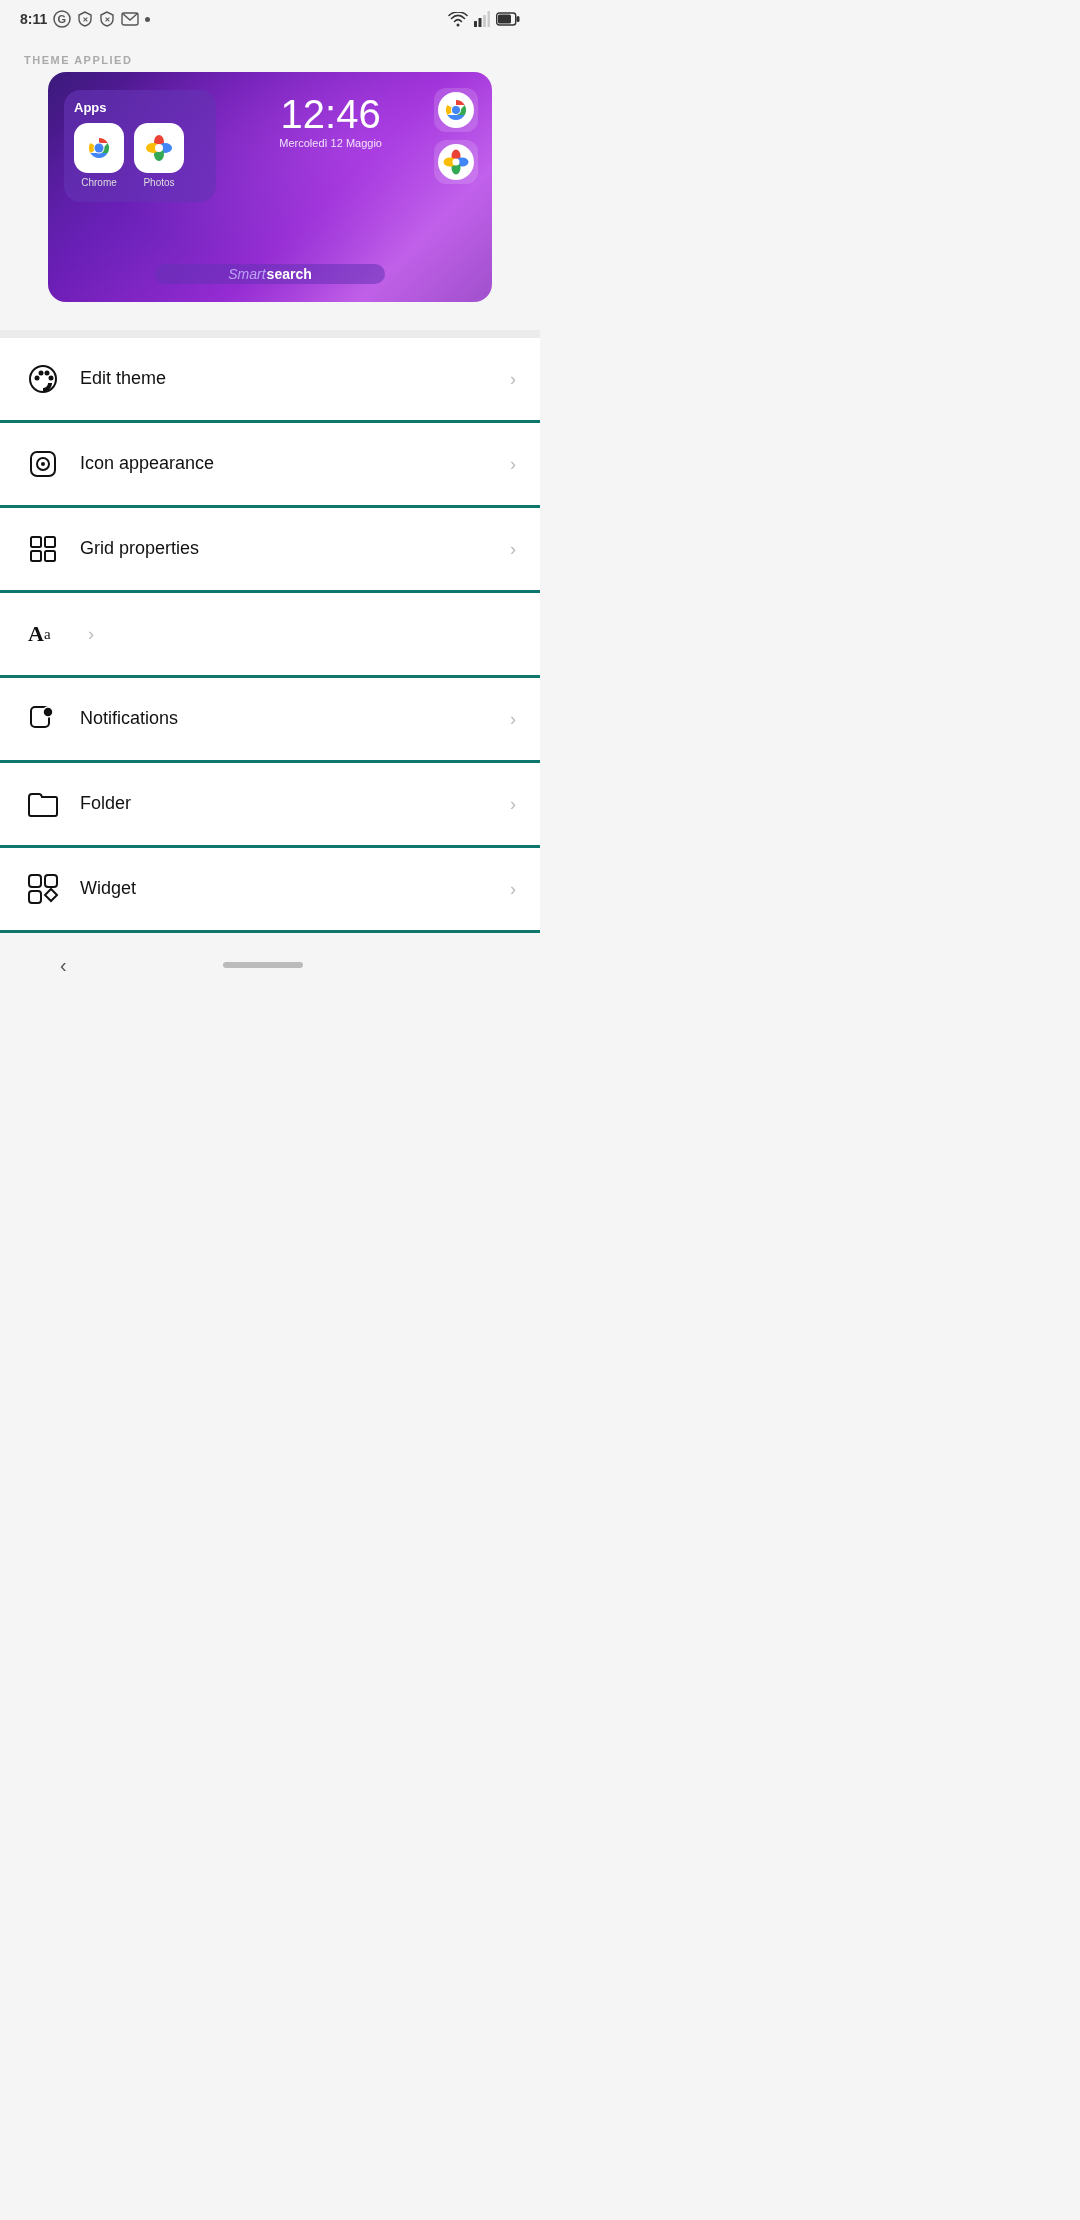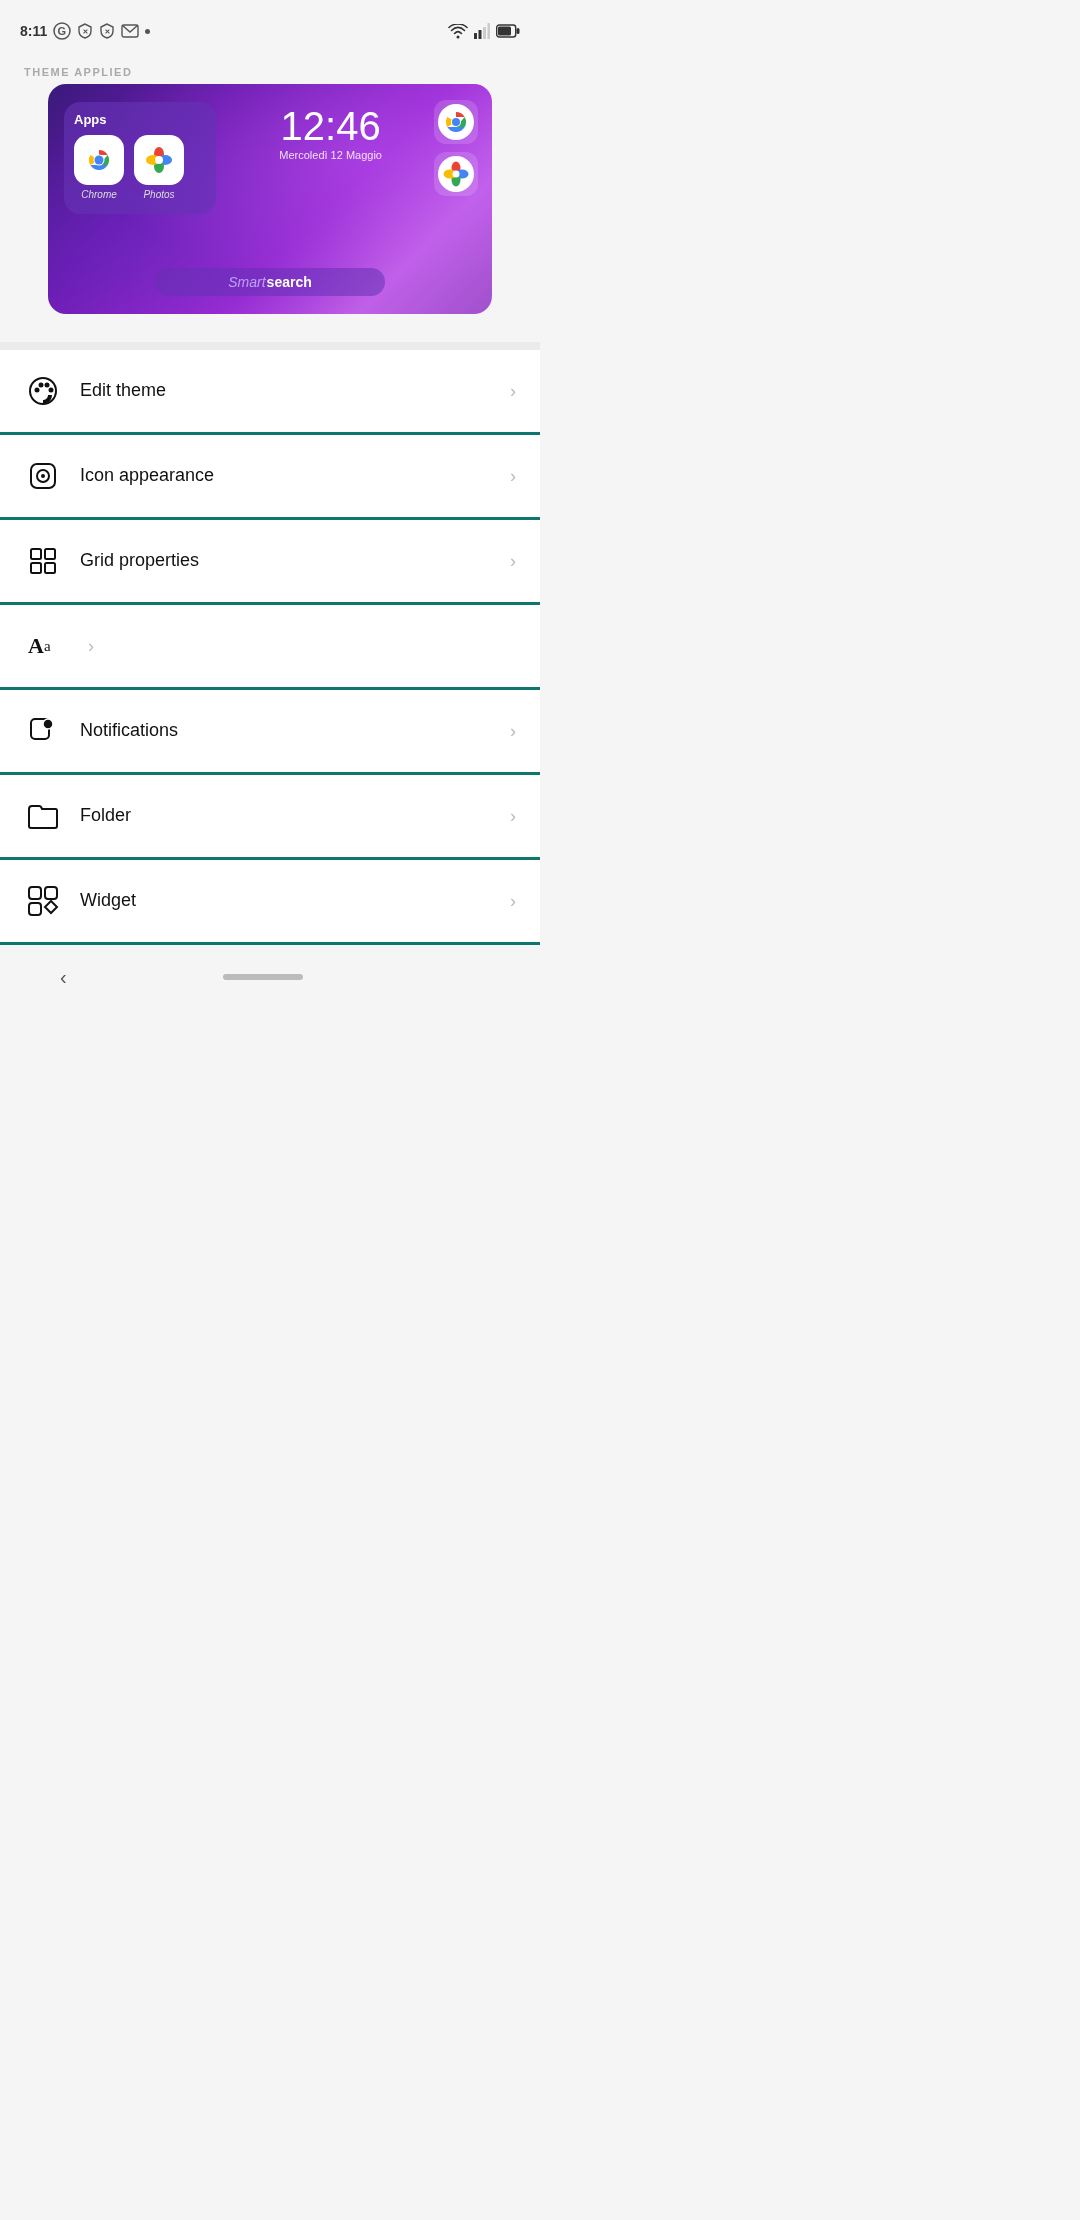--- a/index.html
+++ b/index.html
@@ -8,21 +8,21 @@
       width: 540px;
       min-height: 1110px;
       background: #f5f5f5;
       font-family: 'Segoe UI', Arial, sans-serif;
       overflow-x: hidden;
     }
 
     
     .status-bar {
       background: #f5f5f5;
-      padding: 22px 20px 6px 20px;
+      padding: 10px 20px 6px 20px;
       display: flex;
       justify-content: space-between;
       align-items: center;
     }
     .status-left {
       display: flex;
       align-items: center;
       gap: 6px;
       font-size: 14px;
       font-weight: 600;
@@ -129,21 +129,20 @@
     }
     .folder-icons-row {
       display: flex;
       gap: 10px;
     }
     .app-icon-wrap {
       display: flex;
       flex-direction: column;
       align-items: center;
       gap: 4px;
-      font-style: italic;
     }
     .app-icon {
       width: 50px;
       height: 50px;
       border-radius: 14px;
       overflow: hidden;
       display: flex;
       align-items: center;
       justify-content: center;
     }
@@ -196,21 +195,21 @@
       overflow: hidden;
     }
 
     
     .preview-search {
       position: absolute;
       bottom: 18px;
       left: 50%;
       transform: translateX(-50%);
       width: 230px;
-      height: 28px;
+      height: 20px;
       background: rgba(100,50,180,0.55);
       border-radius: 20px;
       display: flex;
       align-items: center;
       justify-content: center;
       gap: 1px;
     }
     .search-text-smart {
       font-size: 14px;
       color: rgba(200,180,255,0.85);

